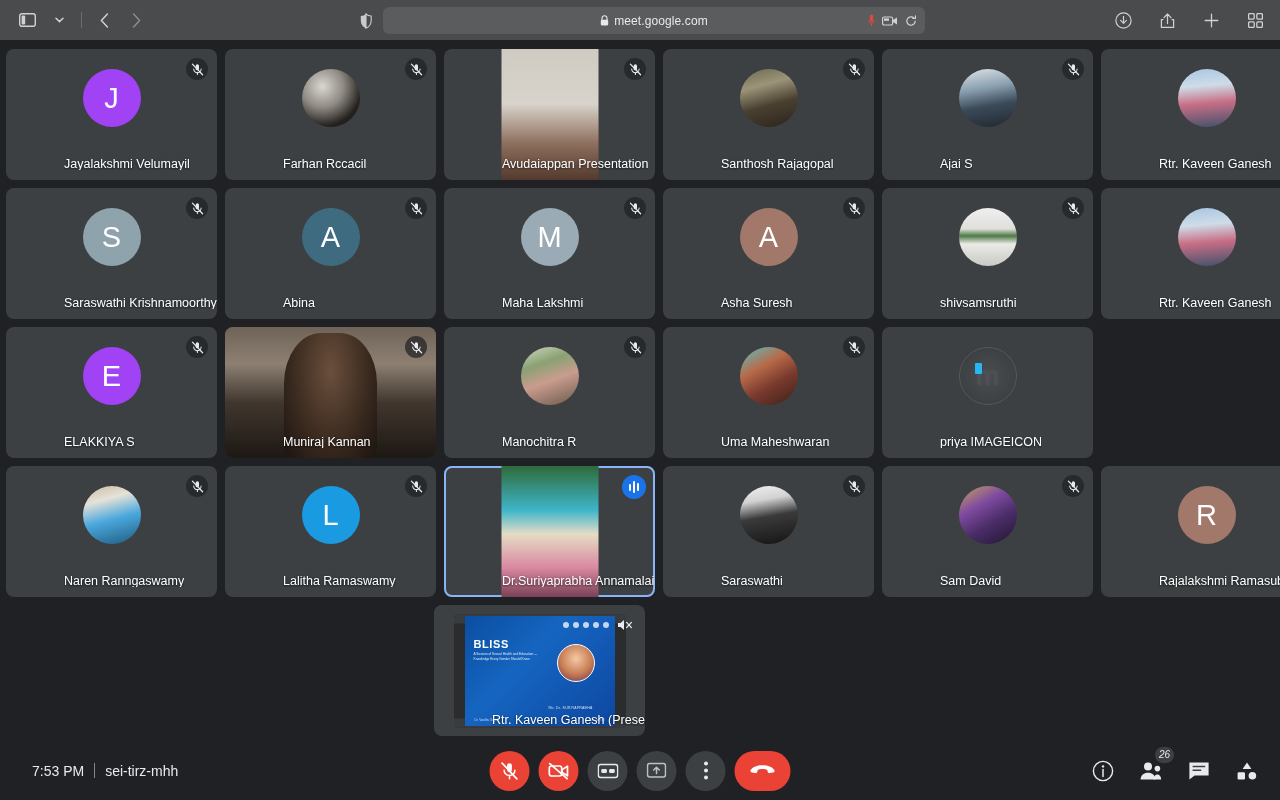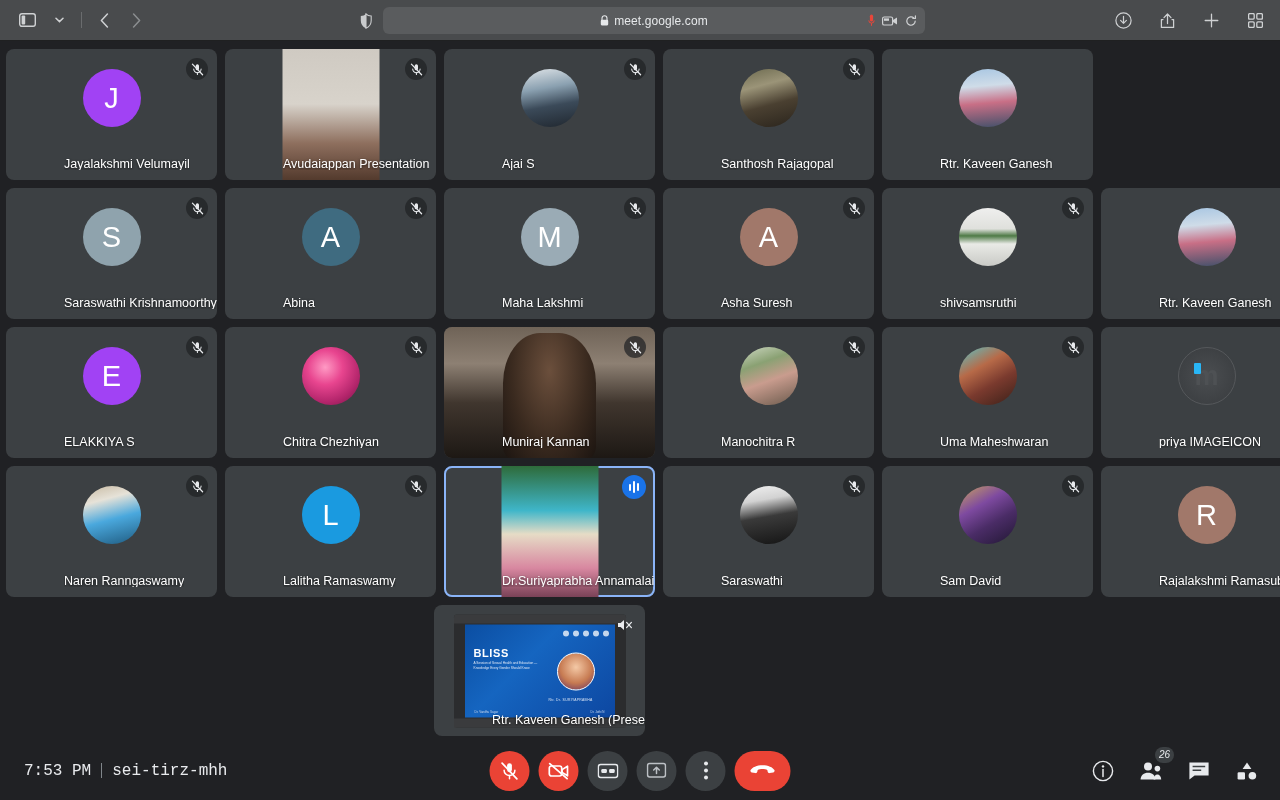--- a/index.html
+++ b/index.html
@@ -105,21 +105,21 @@
     display:flex;align-items:center;justify-content:center; gap:1.5px;
   }
   .audio-badge i{ display:block;width:2.5px;background:#fff;border-radius:2px; }
   .audio-badge i:nth-child(1){height:7px;}
   .audio-badge i:nth-child(2){height:12px;}
   .audio-badge i:nth-child(3){height:8px;}
 
   
   .slide{
     position:absolute; left:50%; top:50%; transform:translate(-50%,-50%);
-    width:150px; height:93px;
+    width:150px; height:110px;
     background:linear-gradient(135deg,#0b4ea2 0%,#1565c0 40%,#0d47a1 100%);
     overflow:hidden;
   }
   .slide .bliss{
     position:absolute; left:9px; top:22px; font-size:11px; font-weight:bold;
     color:#fff; letter-spacing:.6px;
   }
   .slide .sub{
     position:absolute; left:9px; top:36px; width:80px; font-size:3.2px;
     color:#dfe8f7; line-height:1.7;
@@ -153,22 +153,22 @@
   .winframe .barbottom{
     position:absolute; bottom:0; left:0; right:0; height:9px; background:#3a3b3d;
   }
 
   
   .bottombar{
     position:absolute; left:0; bottom:0; width:1280px; height:59px;
     display:flex; align-items:center;
   }
   .meta{
-    position:absolute; left:24px; display:flex; align-items:center; gap:10px;
-    font-size:16px; color:#e8eaed;font-family:Liberation Mono, monospace;
+    position:absolute; left:32px; display:flex; align-items:center; gap:10px;
+    font-size:14px; color:#e8eaed;
   }
   .meta .bar{ width:1px;height:15px;background:#80868b; }
 
   .center-ctrls{
     position:absolute; left:50%; transform:translateX(-50%);
     display:flex; align-items:center; gap:9px;
   }
   .cbtn{
     width:40px;height:40px;border-radius:50%;
     display:flex;align-items:center;justify-content:center;
@@ -300,56 +300,68 @@
           <div class="mic-badge">
             <svg width="13" height="13" viewBox="0 0 13 13">
               <rect x="4.7" y="1.3" width="3.3" height="6" rx="1.65" fill="#e8eaed"></rect>
               <path d="M2.7 6.1a3.7 3.7 0 0 0 7.4 0" fill="none" stroke="#e8eaed" stroke-width="1.05" stroke-linecap="round"></path>
               <path d="M6.4 9.6v1.9" stroke="#e8eaed" stroke-width="1.05" stroke-linecap="round"></path>
               <path d="M1.4 1.1 11.6 11.8" stroke="#e8eaed" stroke-width="1.25" stroke-linecap="round"></path>
             </svg>
           </div>
         </div>
         <div class="tile">
+          <div class="avatar photo" style="background:radial-gradient(circle at 35% 30%, #dad7d1 0%, #8f8a83 38%, #23201d 72%)"></div>
+          <div class="name">Farhan Rccacil</div>
+          <div class="mic-badge">
+            <svg width="13" height="13" viewBox="0 0 13 13">
+              <rect x="4.7" y="1.3" width="3.3" height="6" rx="1.65" fill="#e8eaed"></rect>
+              <path d="M2.7 6.1a3.7 3.7 0 0 0 7.4 0" fill="none" stroke="#e8eaed" stroke-width="1.05" stroke-linecap="round"></path>
+              <path d="M6.4 9.6v1.9" stroke="#e8eaed" stroke-width="1.05" stroke-linecap="round"></path>
+              <path d="M1.4 1.1 11.6 11.8" stroke="#e8eaed" stroke-width="1.25" stroke-linecap="round"></path>
+            </svg>
+          </div>
+        </div>
+        <div class="tile">
           <div class="vid letterbox" style="background:linear-gradient(180deg,#cfcac2 0%,#d8d3cb 42%,#8e6f5e 72%,#533a2d 100%)"></div>
           <div class="name">Avudaiappan Presentation</div>
           <div class="mic-badge">
             <svg width="13" height="13" viewBox="0 0 13 13">
               <rect x="4.7" y="1.3" width="3.3" height="6" rx="1.65" fill="#e8eaed"></rect>
               <path d="M2.7 6.1a3.7 3.7 0 0 0 7.4 0" fill="none" stroke="#e8eaed" stroke-width="1.05" stroke-linecap="round"></path>
               <path d="M6.4 9.6v1.9" stroke="#e8eaed" stroke-width="1.05" stroke-linecap="round"></path>
               <path d="M1.4 1.1 11.6 11.8" stroke="#e8eaed" stroke-width="1.25" stroke-linecap="round"></path>
             </svg>
           </div>
         </div>
         <div class="tile">
+          <div class="avatar photo" style="background:linear-gradient(165deg,#6c6a4f 0%,#9b9478 30%,#4a4031 60%,#2a241c 100%)"></div>
+          <div class="name">Santhosh Rajagopal</div>
+          <div class="mic-badge">
+            <svg width="13" height="13" viewBox="0 0 13 13">
+              <rect x="4.7" y="1.3" width="3.3" height="6" rx="1.65" fill="#e8eaed"></rect>
+              <path d="M2.7 6.1a3.7 3.7 0 0 0 7.4 0" fill="none" stroke="#e8eaed" stroke-width="1.05" stroke-linecap="round"></path>
+              <path d="M6.4 9.6v1.9" stroke="#e8eaed" stroke-width="1.05" stroke-linecap="round"></path>
+              <path d="M1.4 1.1 11.6 11.8" stroke="#e8eaed" stroke-width="1.25" stroke-linecap="round"></path>
+            </svg>
+          </div>
+        </div>
+        <div class="tile">
           <div class="avatar photo" style="background:linear-gradient(170deg,#dfe4e8 0%,#8aa0b0 34%,#3b4a59 62%,#20272f 100%)"></div>
           <div class="name">Ajai S</div>
           <div class="mic-badge">
             <svg width="13" height="13" viewBox="0 0 13 13">
               <rect x="4.7" y="1.3" width="3.3" height="6" rx="1.65" fill="#e8eaed"></rect>
               <path d="M2.7 6.1a3.7 3.7 0 0 0 7.4 0" fill="none" stroke="#e8eaed" stroke-width="1.05" stroke-linecap="round"></path>
               <path d="M6.4 9.6v1.9" stroke="#e8eaed" stroke-width="1.05" stroke-linecap="round"></path>
               <path d="M1.4 1.1 11.6 11.8" stroke="#e8eaed" stroke-width="1.25" stroke-linecap="round"></path>
             </svg>
           </div>
         </div>
         <div class="tile">
-          <div class="avatar photo" style="background:linear-gradient(165deg,#6c6a4f 0%,#9b9478 30%,#4a4031 60%,#2a241c 100%)"></div>
-          <div class="name">Santhosh Rajagopal</div>
-          <div class="mic-badge">
-            <svg width="13" height="13" viewBox="0 0 13 13">
-              <rect x="4.7" y="1.3" width="3.3" height="6" rx="1.65" fill="#e8eaed"></rect>
-              <path d="M2.7 6.1a3.7 3.7 0 0 0 7.4 0" fill="none" stroke="#e8eaed" stroke-width="1.05" stroke-linecap="round"></path>
-              <path d="M6.4 9.6v1.9" stroke="#e8eaed" stroke-width="1.05" stroke-linecap="round"></path>
-              <path d="M1.4 1.1 11.6 11.8" stroke="#e8eaed" stroke-width="1.25" stroke-linecap="round"></path>
-            </svg>
-          </div>
-        </div>
-        <div class="tile">
           <div class="avatar photo" style="background:linear-gradient(175deg,#a8c6e2 0%,#cfdce8 30%,#c86f86 58%,#41506a 100%)"></div>
           <div class="name">Rtr. Kaveen Ganesh</div>
         </div>
       </div>
       <div class="row">
         <div class="tile">
           <div class="avatar" style="background:#8fa3ad">
             <span>S</span>
           </div>
           <div class="name">Saraswathi Krishnamoorthy</div>
@@ -420,32 +432,20 @@
           <div class="avatar photo" style="background:linear-gradient(175deg,#a8c6e2 0%,#cfdce8 30%,#c86f86 58%,#41506a 100%)"></div>
           <div class="name">Rtr. Kaveen Ganesh</div>
         </div>
       </div>
       <div class="row">
         <div class="tile">
           <div class="avatar" style="background:#a142f4">
             <span>E</span>
           </div>
           <div class="name">ELAKKIYA S</div>
-          <div class="mic-badge">
-            <svg width="13" height="13" viewBox="0 0 13 13">
-              <rect x="4.7" y="1.3" width="3.3" height="6" rx="1.65" fill="#e8eaed"></rect>
-              <path d="M2.7 6.1a3.7 3.7 0 0 0 7.4 0" fill="none" stroke="#e8eaed" stroke-width="1.05" stroke-linecap="round"></path>
-              <path d="M6.4 9.6v1.9" stroke="#e8eaed" stroke-width="1.05" stroke-linecap="round"></path>
-              <path d="M1.4 1.1 11.6 11.8" stroke="#e8eaed" stroke-width="1.25" stroke-linecap="round"></path>
-            </svg>
-          </div>
-        </div>
-        <div class="tile">
-          <div class="avatar photo" style="background:radial-gradient(circle at 40% 35%, #ff9ac4 0%, #e8458f 34%, #b3256b 68%, #6e1342 100%)"></div>
-          <div class="name">Chitra Chezhiyan</div>
           <div class="mic-badge">
             <svg width="13" height="13" viewBox="0 0 13 13">
               <rect x="4.7" y="1.3" width="3.3" height="6" rx="1.65" fill="#e8eaed"></rect>
               <path d="M2.7 6.1a3.7 3.7 0 0 0 7.4 0" fill="none" stroke="#e8eaed" stroke-width="1.05" stroke-linecap="round"></path>
               <path d="M6.4 9.6v1.9" stroke="#e8eaed" stroke-width="1.05" stroke-linecap="round"></path>
               <path d="M1.4 1.1 11.6 11.8" stroke="#e8eaed" stroke-width="1.25" stroke-linecap="round"></path>
             </svg>
           </div>
         </div>
         <div class="tile">

